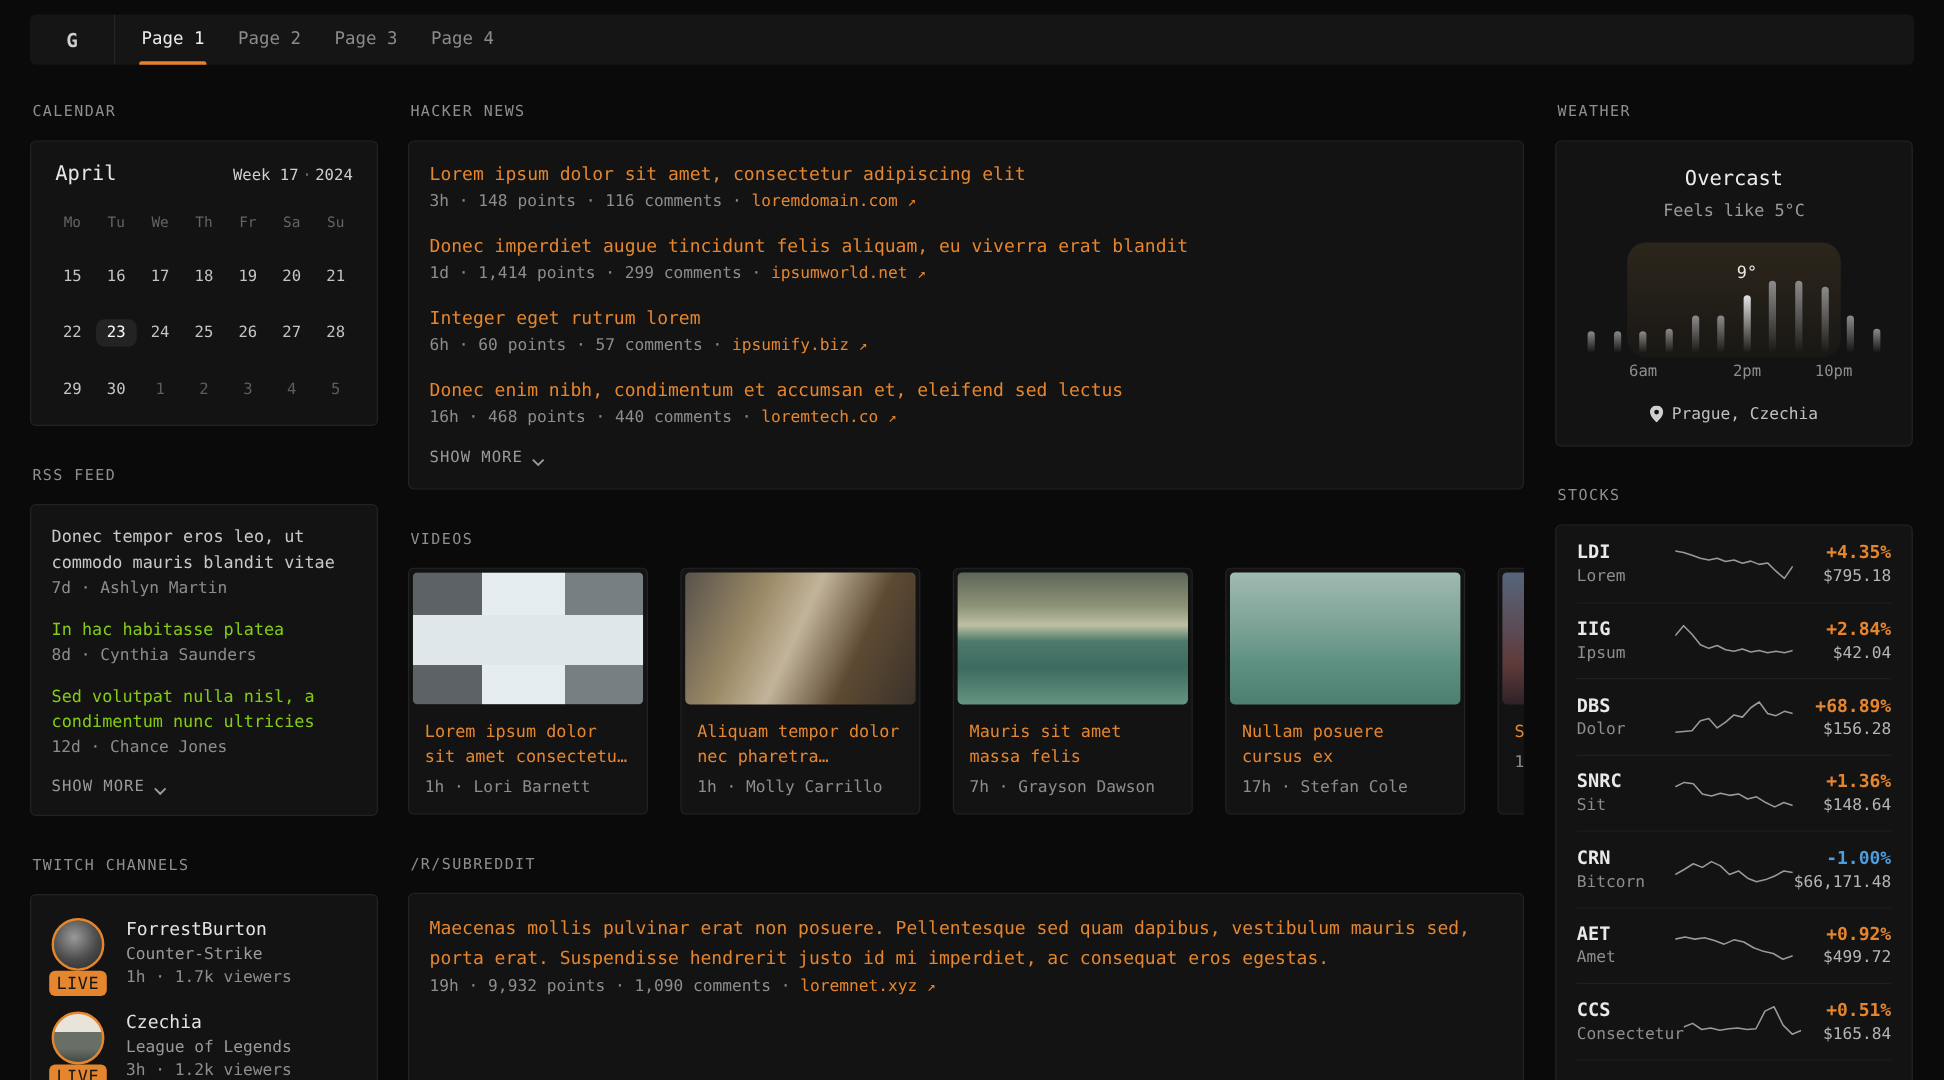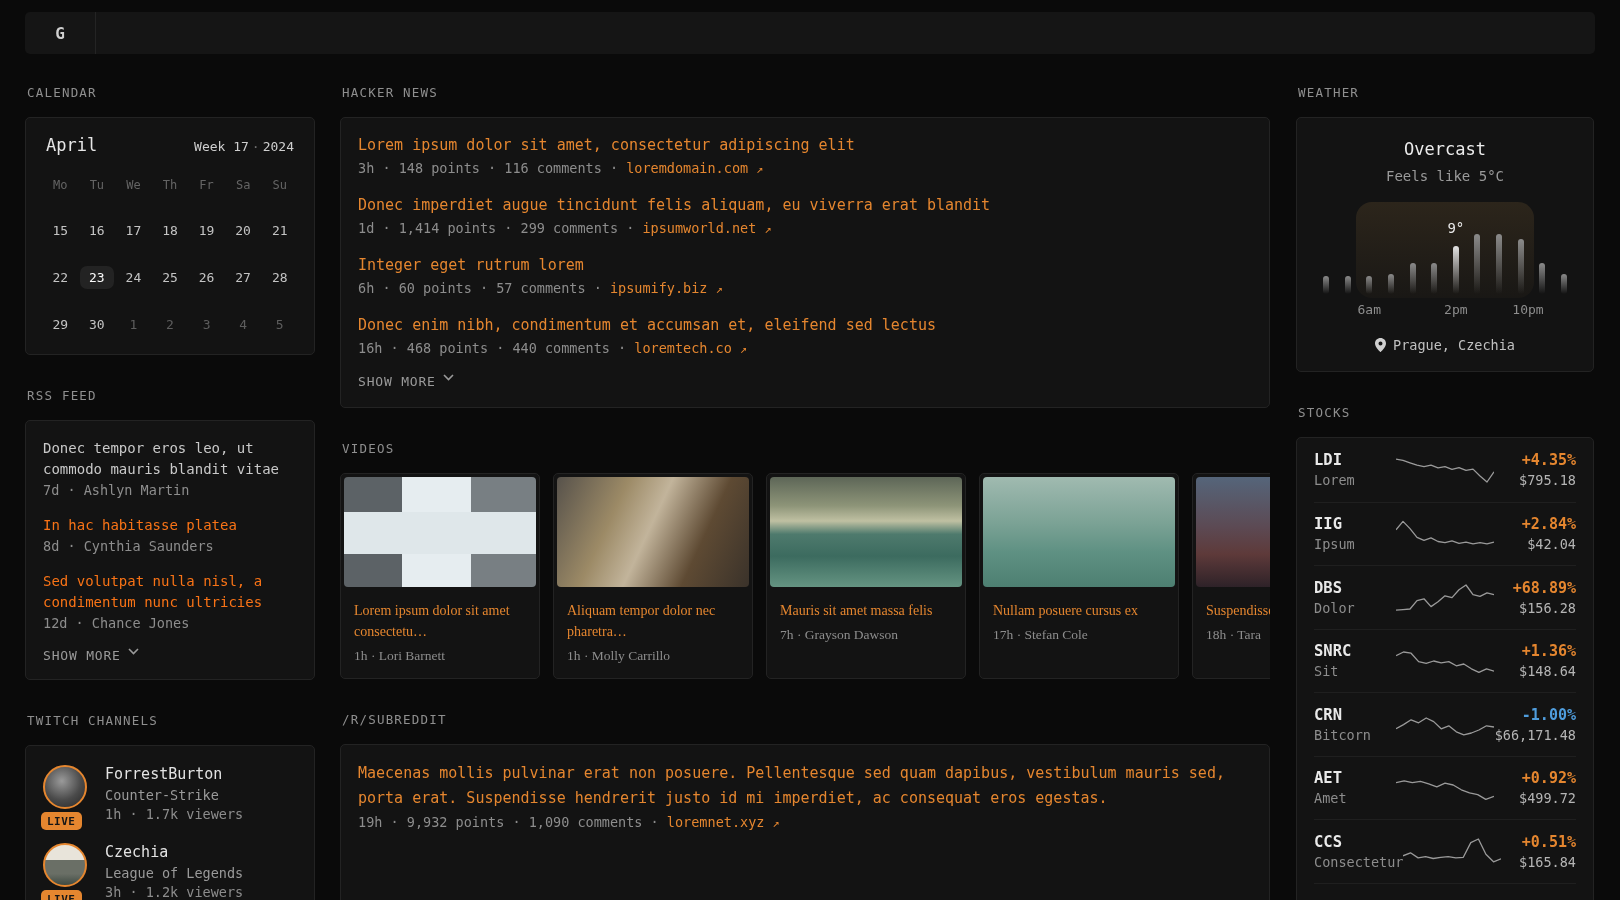--- a/index.html
+++ b/index.html
@@ -41,21 +41,21 @@
   .sec-label {
     color:#8f8f8f; font-size:12.5px; letter-spacing:1.2px;
     margin:0 0 17px 2px;
   }
   .card {
     background:#131313; border:1px solid #232323; border-radius:5px;
   }
   .orange { color:#e5862f; }
   .arrow { color:#e5862f; font-size:12px; }
   .show-more {
-    display:flex; align-items:flex-start; gap:7px;
+    display:flex; align-items:flex-end; gap:7px;
     color:#9a9a9a; font-size:13px; letter-spacing:.8px; margin-top:16px;
     cursor:pointer;
   }
   .chev { stroke:#9a9a9a; fill:none; stroke-width:1.6; }
   
   .cal-card { padding:17px 16px 14px 16px; }
   .cal-head { display:flex; align-items:baseline; justify-content:space-between; padding:0 4px; }
   .cal-month { font-size:17px; color:#e6e6e6; }
   .cal-week { font-size:13px; color:#cfcfcf; }
   .cal-week .dot { color:#6f6f6f; padding:0 3px; }
@@ -71,53 +71,53 @@
     text-align:center; font-size:13px; color:#c4c4c4; height:31px;
     display:flex; align-items:center; justify-content:center;
   }
   .cal-cell .pill { padding:4px 9px; border-radius:7px; }
   .cal-cell.sel .pill { background:#232323; color:#fafafa; }
   .cal-cell.dim { color:#5d5d5d; }
   
   .rss-card { padding:17px 17px 16px 17px; }
   .feed-item { margin-bottom:17px; }
   .feed-item:last-of-type { margin-bottom:0; }
-  .feed-title { font-size:14px; line-height:21px; color:#f97316; cursor:pointer; }
+  .feed-title { font-size:14px; line-height:21px; color:#84cc16; cursor:pointer; }
   .feed-title.read { color:#c9c9c9; }
   .feed-meta { font-size:13.5px; color:#8d8d8d; margin-top:2px; }
   
   .twitch-card { padding:19px 17px; height:252px; }
   .tw-row { display:flex; gap:16px; margin-bottom:21px; }
   .tw-avatar-wrap { position:relative; width:46px; flex:none; }
   .tw-avatar {
     width:44px; height:44px; border-radius:50%;
     border:2px solid #e5862f; background:#333;
   }
   .tw-avatar.offline { border-color:#555; }
   .av1 { background:radial-gradient(circle at 42% 35%, #9a9a9a, #4a4a4a 55%, #262626); }
   .av2 { background:linear-gradient(180deg,#e8e4da 0 38%, #6a6f66 38% 72%, #3f4a42); }
   .av3 { background:radial-gradient(circle at 50% 42%, #d9c3ab, #8a7560 62%, #5a4c3e); }
   .live-badge {
     position:absolute; left:-2px; bottom:-8px;
-    background:#e5862f; color:#161616; font-size:11px; font-weight:bold;
+    background:#e5862f; color:#161616; font-size:14px; font-weight:normal;
     padding:2.5px 6px; border-radius:5px; letter-spacing:.5px;
   }
   .tw-name { font-size:15px; color:#e3e3e3; cursor:pointer; }
   .tw-game { font-size:13.5px; color:#9a9a9a; margin-top:4px; }
   .tw-meta { font-size:13.5px; color:#8d8d8d; margin-top:3px; }
   
   .hn-card { padding:16px 17px 18px 17px; }
   .hn-item { margin-bottom:18px; }
   .hn-item:last-of-type { margin-bottom:0; }
   .hn-title { font-size:15px; line-height:23px; color:#e5862f; cursor:pointer; }
   .hn-meta { font-size:13.5px; color:#8d8d8d; margin-top:3px; }
   .sub-card { padding:16px 17px; height:235px; }
   .sub-title { font-size:15px; line-height:25px; color:#e5862f; cursor:pointer; }
   
-  .videos-row { display:flex; gap:13px; overflow:hidden;font-family:Liberation Serif, serif; }
+  .videos-row { display:flex; gap:27px; overflow:hidden; }
   .video-card { width:200px; flex:none; background:#131313; border:1px solid #232323; border-radius:5px; }
   .thumb { height:110px; margin:3px; border-radius:4px; cursor:pointer; }
   .thumb1 { background:
       linear-gradient(0deg, rgba(0,0,0,0) 0 30%, #dfe7ea 30% 68%, rgba(0,0,0,0) 68%),
       linear-gradient(90deg, #5c6266 0 30%, #e6edf0 30% 66%, #787f83 66%); }
   .thumb2 { background:linear-gradient(115deg, #57524b 0%, #9c8a66 30%, #c2b49b 48%, #5e4a33 72%, #3a322a 100%); }
   .thumb3 { background:linear-gradient(180deg, #5d6657 0%, #8d9478 26%, #bfc0a2 40%, #4e7a6d 52%, #3c6b5f 72%, #659482 100%); }
   .thumb4 { background:linear-gradient(180deg, #a0bab0 0%, #7ba295 42%, #5f9183 68%, #4d7f71 100%); }
   .thumb5 { background:linear-gradient(180deg, #55657a 0%, #5c4a54 45%, #5e3a3a 70%, #2e2228 100%); }
   .video-body { padding:10px 13px 14px 13px; }
@@ -158,20 +158,26 @@
   .st-right { text-align:right; }
   .st-change { font-size:15px; font-weight:bold; color:#e5862f; }
   .st-change.neg { color:#4f9ddd; }
   .st-price { font-size:13.5px; color:#b5b5b5; margin-top:3px; }
 </style>
 </head>
 <body>
 
 <nav class="topbar">
   <div class="logo">G</div>
+  <div class="tabs">
+    <div class="tab active">Page 1</div>
+    <div class="tab">Page 2</div>
+    <div class="tab">Page 3</div>
+    <div class="tab">Page 4</div>
+  </div>
 </nav>
 
 <div class="main">
 
   <div class="col-left">
 
     <div class="section">
       <div class="sec-label">CALENDAR</div>
       <div class="card cal-card">
         <div class="cal-head">

